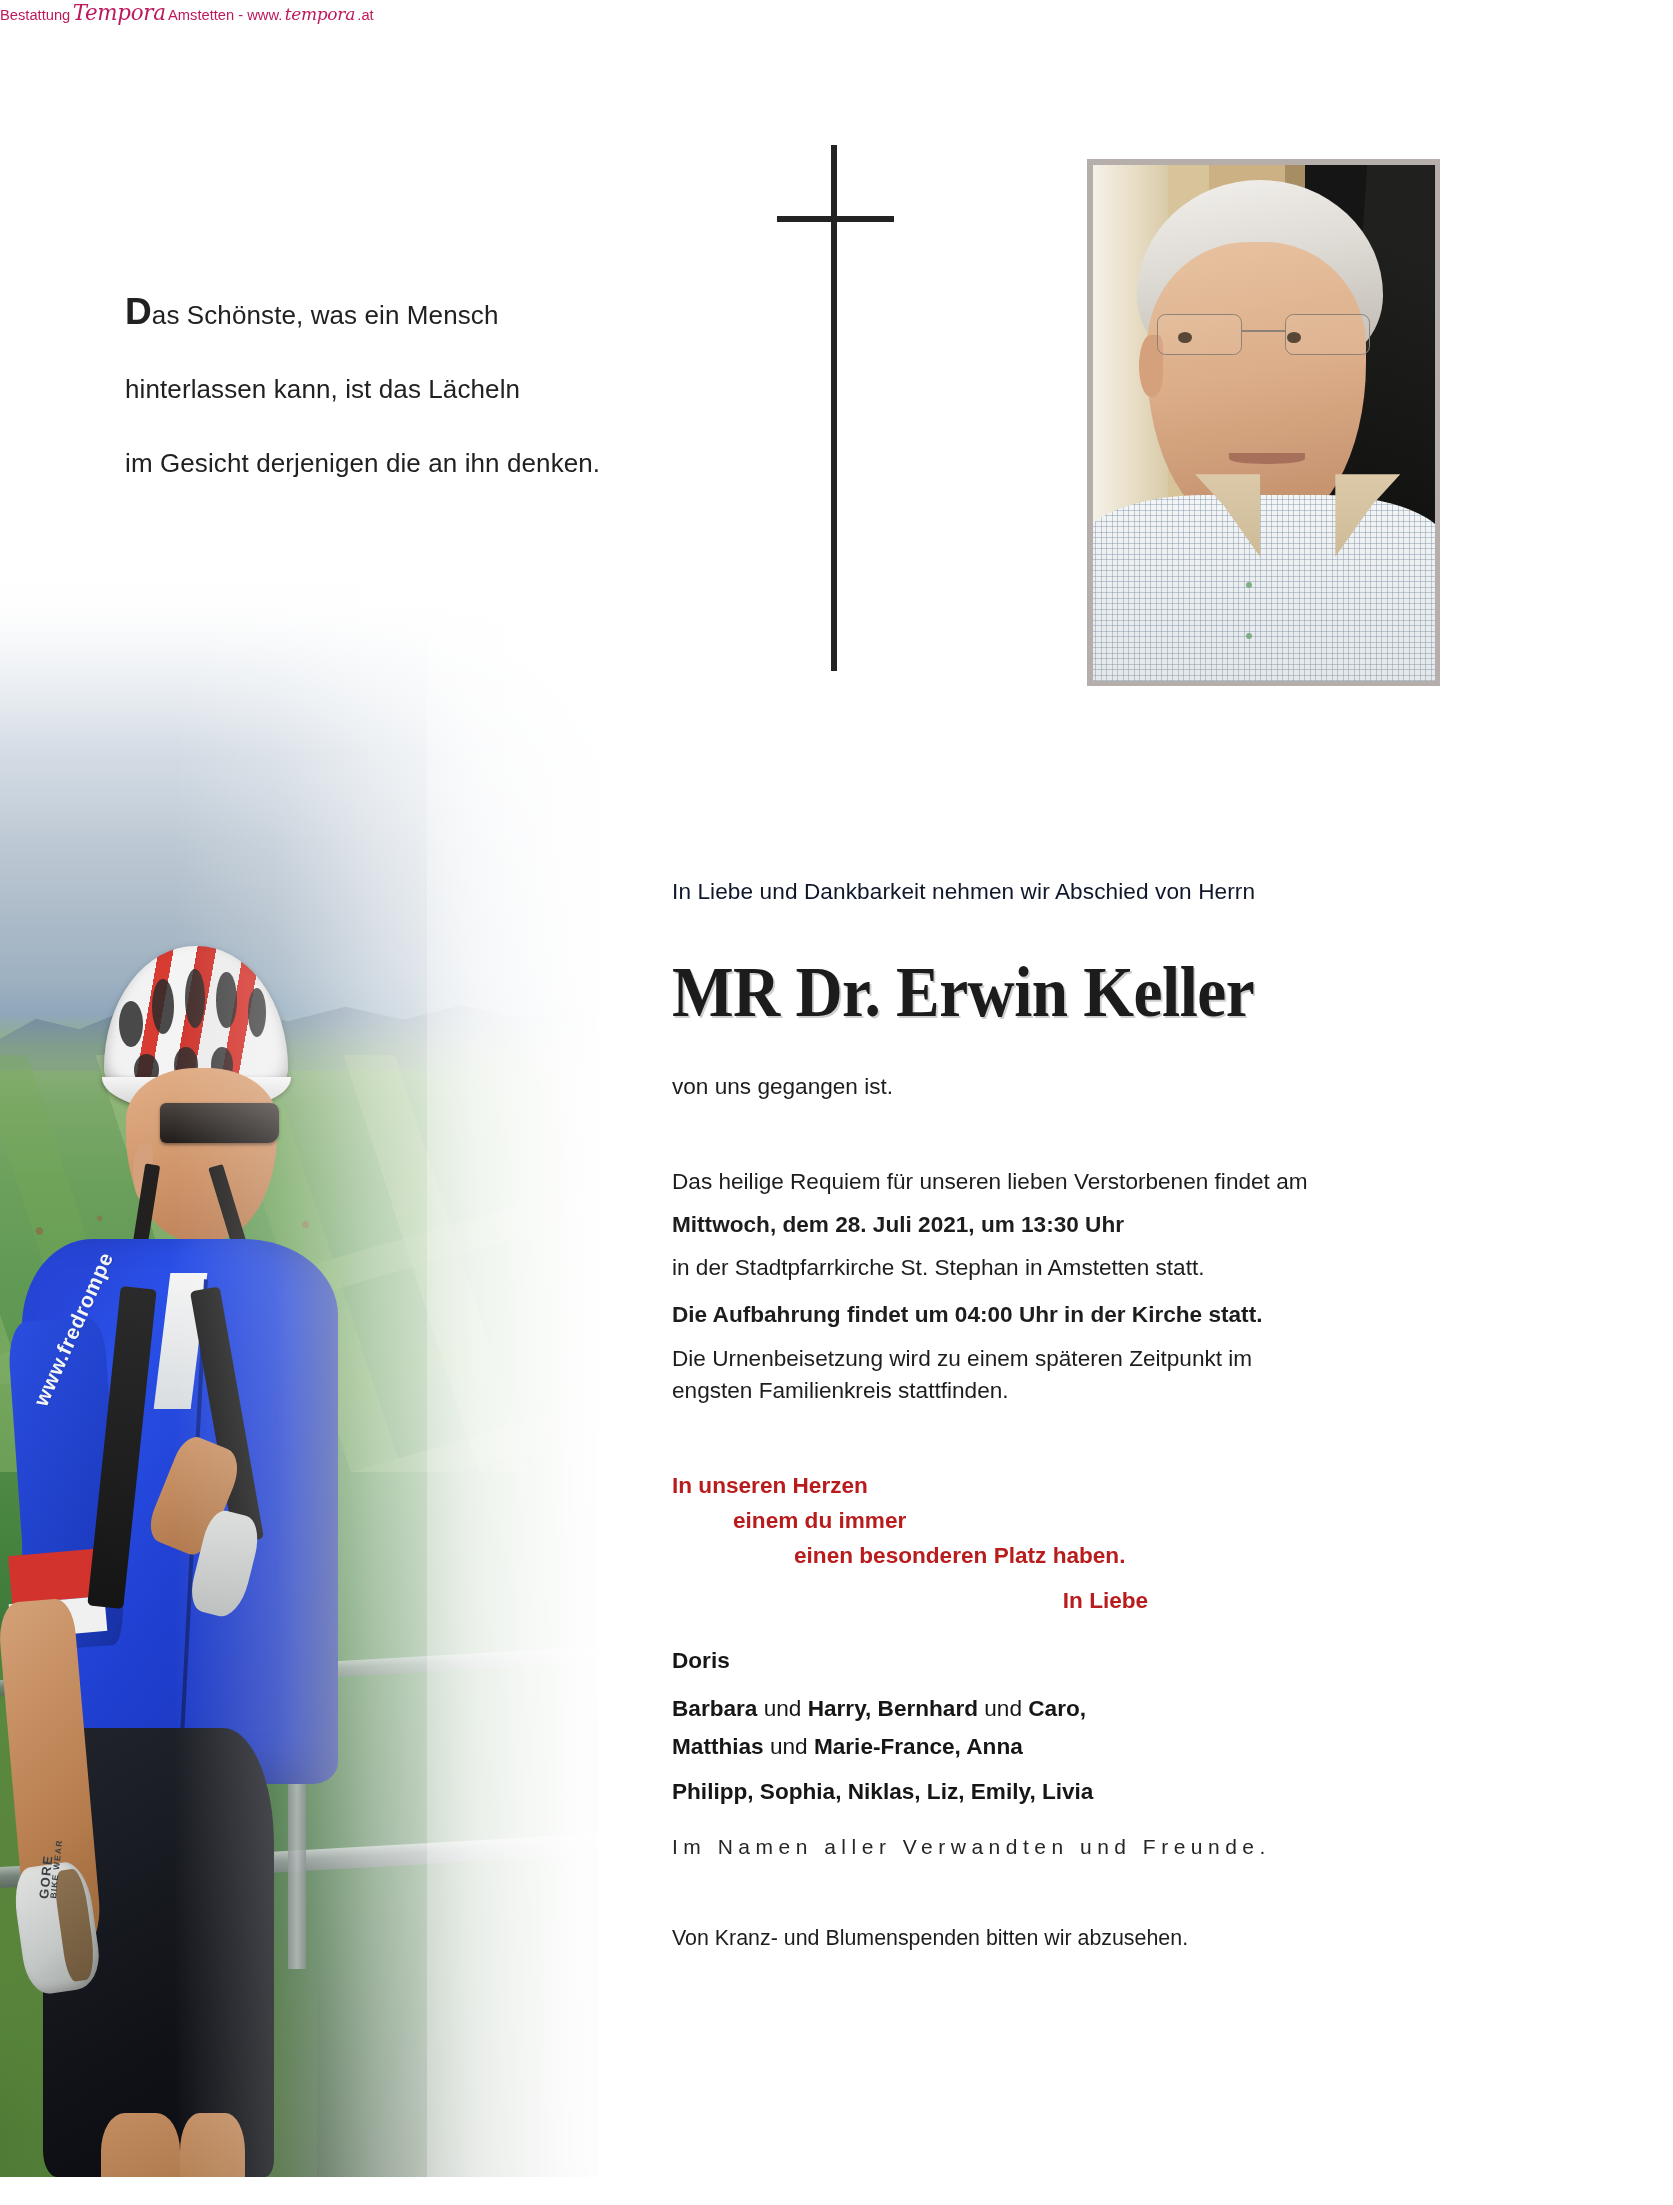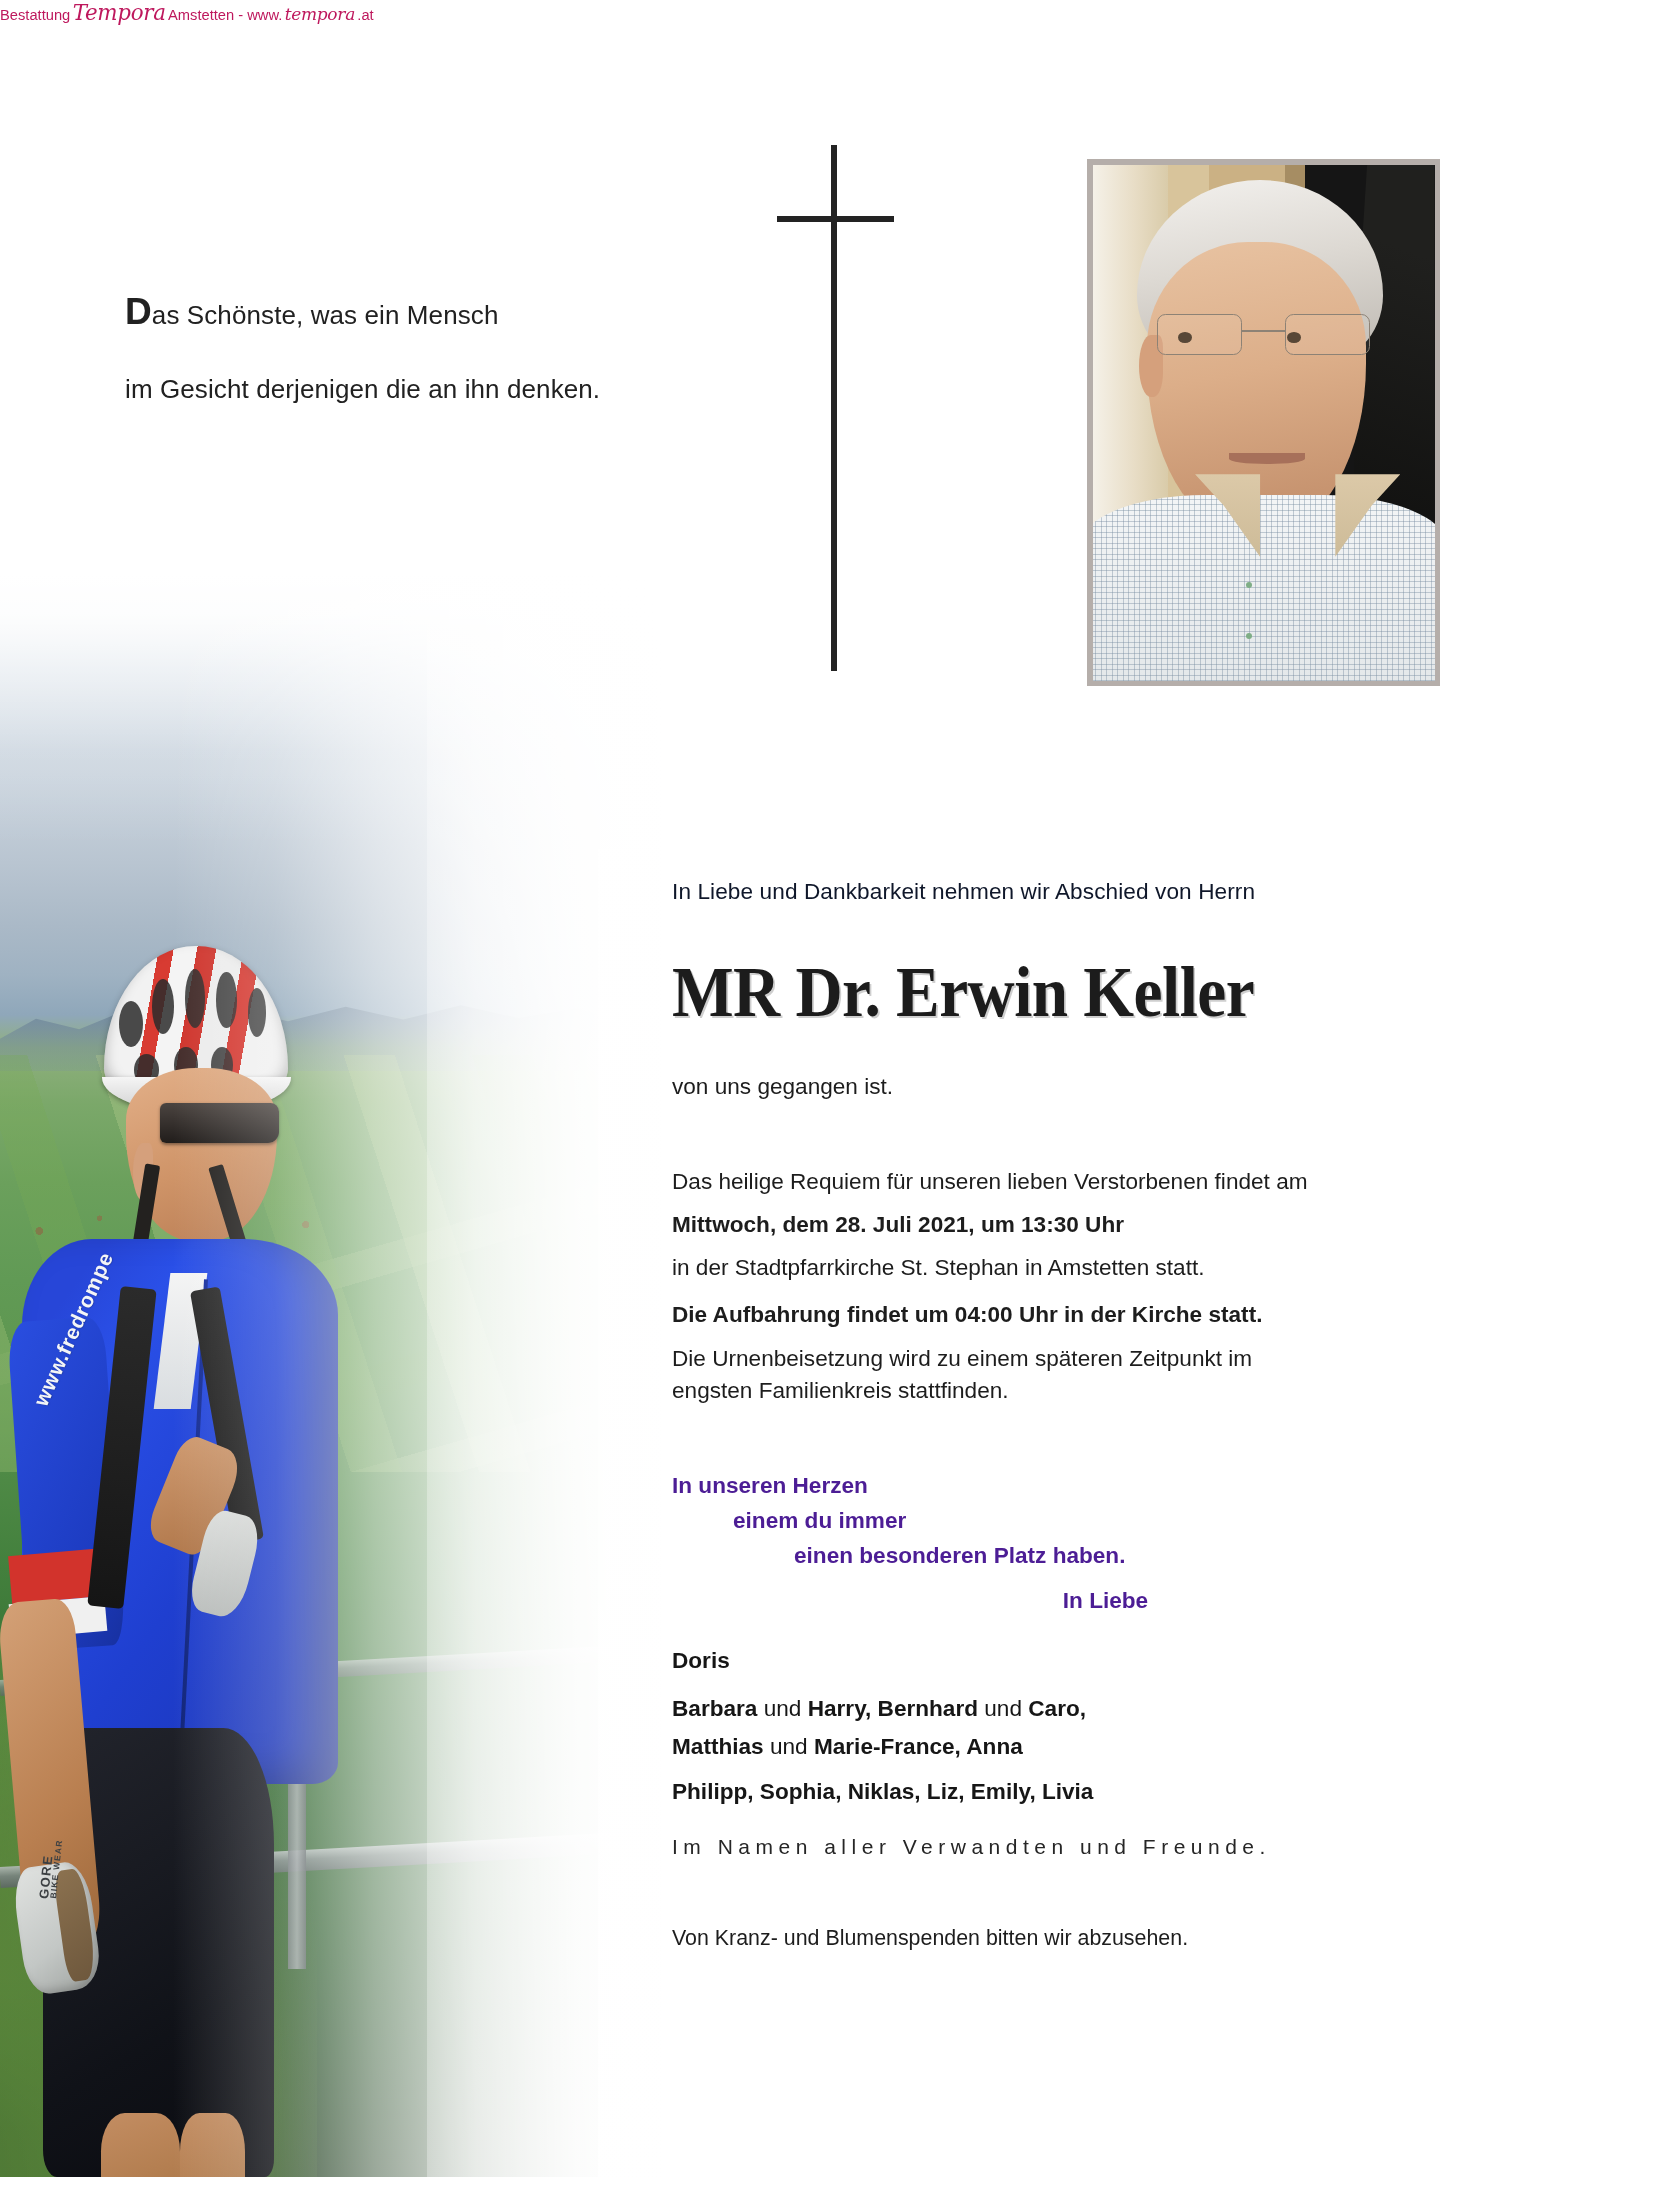--- a/index.html
+++ b/index.html
@@ -622,21 +622,21 @@
 
   .block { font-size: 22.6px; line-height: 32px; color: #1d1d1d; }
 
   .b-died   { top: 1071px; }
   .b-requiem{ top: 1166px; }
   .b-date   { top: 1209px; font-weight: 700; }
   .b-church { top: 1252px; }
   .b-lying  { top: 1299px; font-weight: 700; }
   .b-urn    { top: 1343px; }
 
-  .verse { top: 1468px; font-size: 22.6px; line-height: 35px; font-weight: 700; color: #4c1d95; }
+  .verse { top: 1468px; font-size: 22.6px; line-height: 35px; font-weight: 700; color: #b91c1c; }
   .verse .l2 { padding-left: 61px; }
   .verse .l3 { padding-left: 122px; }
   .verse .l4 { padding-top: 9.8px; text-align: center; }
 
   .family { top: 1642px; font-size: 22.6px; line-height: 38px; color: #161616; }
   .family .nm { font-weight: 700; }
   .family .jn { font-weight: 400; }
   .family .row1 { padding-bottom: 9.8px; }
   .family .row4 { padding-top: 7.3px; }
 
@@ -730,20 +730,21 @@
     </div>
 
     <div class="bg-fade"></div>
   </div>
 
   <div class="bg-wash"></div>
   <div class="bg-veil"></div>
 
   <div class="poem">
     <div class="poem-line"><span class="poem-drop">D</span><span>as Schönste, was ein Mensch</span></div>
+    <div class="poem-line">hinterlassen kann, ist das Lächeln</div>
     <div class="poem-line">im Gesicht derjenigen die an ihn denken.</div>
   </div>
 
   <div class="cross cross-v"></div>
   <div class="cross cross-h"></div>
 
   <div class="portrait-frame">
     <div class="portrait">
       <div class="p-curtain"></div>
       <div class="p-dark"></div>

